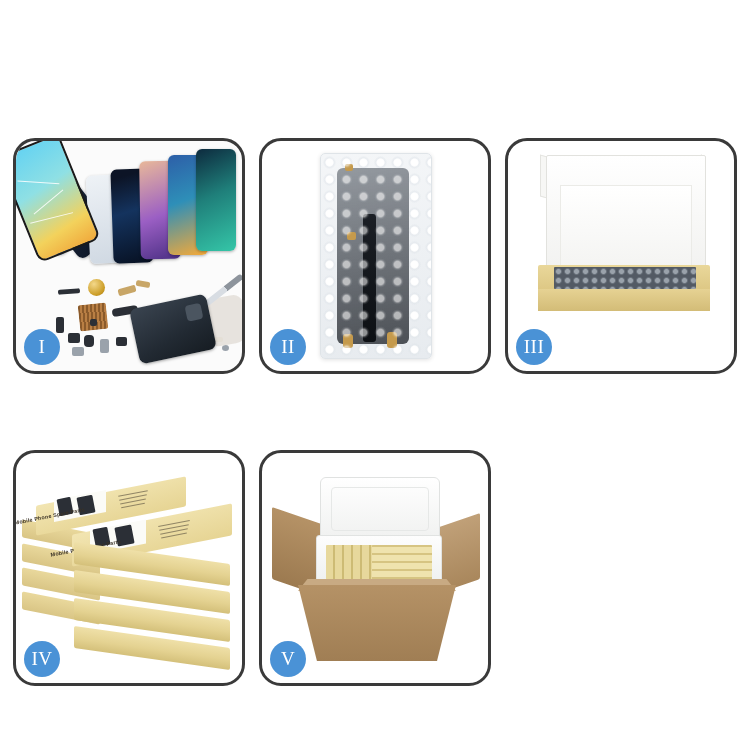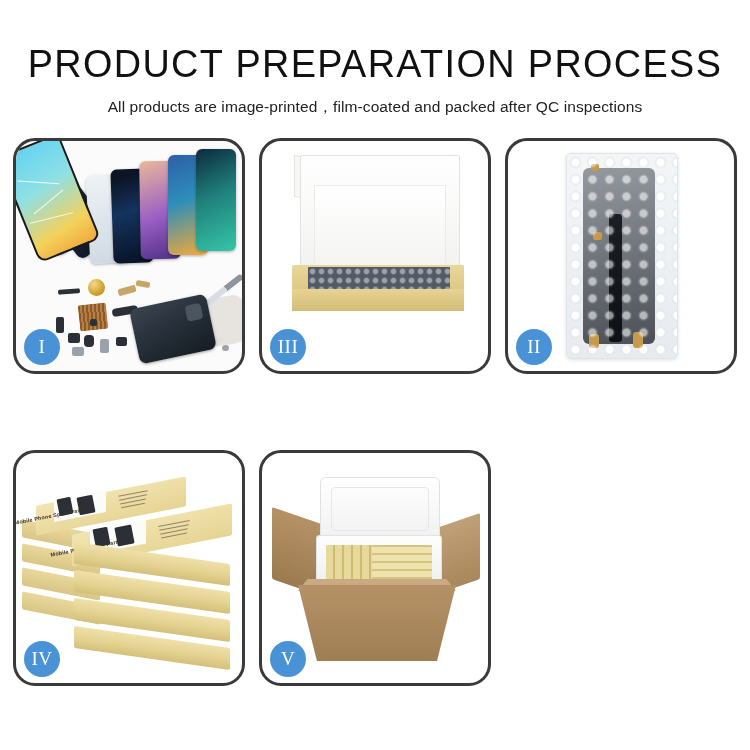--- a/index.html
+++ b/index.html
@@ -401,24 +401,20 @@
     position: absolute;
     background: rgba(150,124,88,0.55);
     border-radius: 1px;
   }
 </style>
 </head>
 <body>
 
 <div class="page">
 
-  <div class="header">
-    <h1 class="title">PRODUCT PREPARATION PROCESS</h1>
-    <p class="subtitle">All products are image-printed，film-coated and packed after QC inspections</p>
-  </div>
 
   <div class="grid">
 
     <div class="panel p1">
       <div class="panel-stage">
         <div class="ph ph-a"></div>
         <div class="ph ph-a2"></div>
 
         <div class="fan">
           <div class="ph f1"></div>
@@ -449,51 +445,51 @@
         <div class="part lt" style="left:56px;  top:206px; width:12px; height:9px;"></div>
         <div class="part" style="left:74px;  top:178px; width:7px;  height:7px;"></div>
         <div class="part tan" style="left:198px; top:196px; width:9px;  height:5px;"></div>
         <div class="part lt" style="left:206px; top:204px; width:7px;  height:6px; border-radius:50%;"></div>
 
         <div class="hand"></div>
         <div class="driver"></div>
         <div class="housing"></div>
 
         <div class="badge">I</div>
-      </div>
-    </div>
-
-    <div class="panel p3">
-      <div class="panel-stage">
-        <div class="lid-flapL"></div>
-        <div class="lid-flapR"></div>
-        <div class="lid-back"></div>
-        <div class="foam-liner"></div>
-        <div class="box-tray"></div>
-        <div class="tray-inner"></div>
-        <div class="tray-front"></div>
-        <div class="badge">III</div>
       </div>
     </div>
 
     <div class="panel p2">
       <div class="panel-stage">
         <div class="bubble-pack">
           <div class="inner-part"></div>
           <div class="flexcable"></div>
           <div class="gold-tab" style="left:24px; top:10px; width:8px; height:7px;"></div>
           <div class="gold-tab" style="left:26px; top:78px; width:9px; height:8px;"></div>
           <div class="gold-tab" style="left:22px; top:180px; width:10px; height:14px; border-radius:3px;"></div>
           <div class="gold-tab" style="left:66px; top:178px; width:10px; height:16px; border-radius:3px;"></div>
           <div class="bubble-overlay"></div>
         </div>
         <div class="badge">II</div>
       </div>
     </div>
 
+    <div class="panel p3">
+      <div class="panel-stage">
+        <div class="lid-flapL"></div>
+        <div class="lid-flapR"></div>
+        <div class="lid-back"></div>
+        <div class="foam-liner"></div>
+        <div class="box-tray"></div>
+        <div class="tray-inner"></div>
+        <div class="tray-front"></div>
+        <div class="badge">III</div>
+      </div>
+    </div>
+
     <div class="panel p4">
       <div class="panel-stage">
         <div class="stack">
 
           <div class="sbox side" style="left:4px;  top:58px;  width:78px; height:18px; transform:skewY(11deg);"></div>
           <div class="sbox side" style="left:4px;  top:82px;  width:78px; height:18px; transform:skewY(11deg);"></div>
           <div class="sbox side" style="left:4px;  top:106px; width:78px; height:18px; transform:skewY(11deg);"></div>
           <div class="sbox side" style="left:4px;  top:130px; width:78px; height:18px; transform:skewY(11deg);"></div>
 
           <div class="slab" style="left:18px; top:22px; width:150px; height:30px;"></div>

